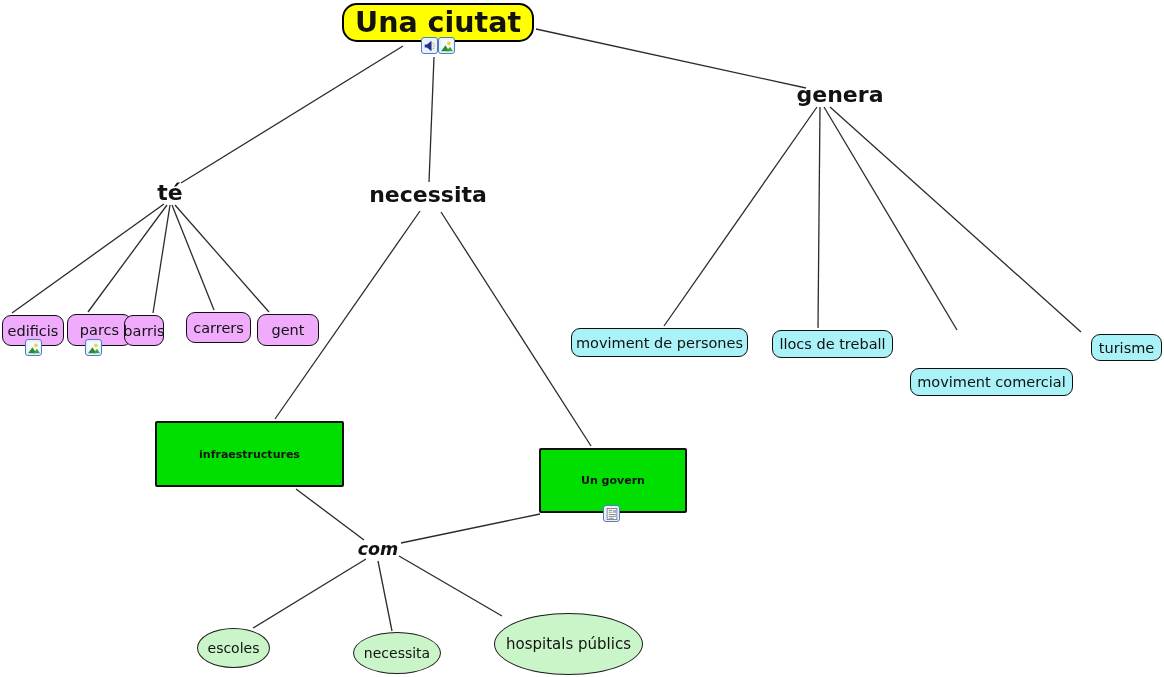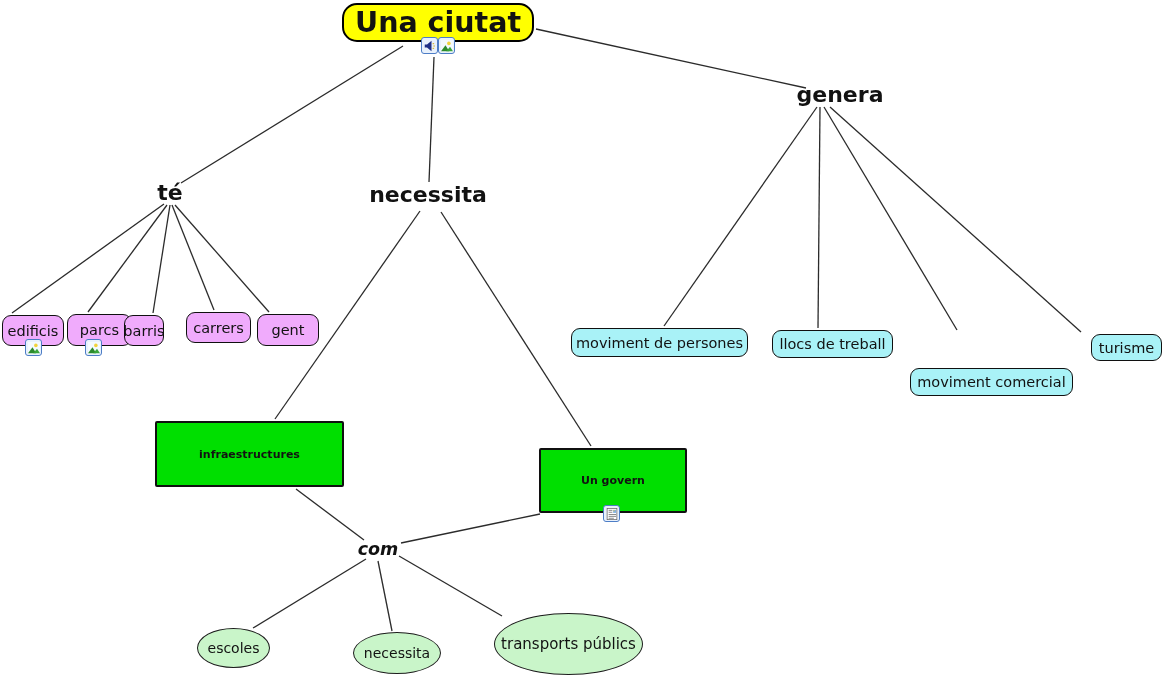--- a/index.html
+++ b/index.html
@@ -150,13 +150,13 @@
     <rect x="10" y="3" width="1.5" height="1.5" fill="#e8c33a"></rect>
     <rect x="3.5" y="5" width="5" height="1.3" fill="#8a8a8a"></rect>
     <rect x="3.5" y="8" width="10" height="1.3" fill="#8a8a8a"></rect>
     <rect x="3.5" y="10.5" width="10" height="1.3" fill="#8a8a8a"></rect>
     <rect x="3.5" y="13" width="7" height="1.3" fill="#8a8a8a"></rect>
   </svg>
 </span>
 
 <div id="n-escoles" class="node oval">escoles</div>
 <div id="n-hospitals" class="node oval">necessita</div>
-<div id="n-transports" class="node oval">transports públics</div>
+<div id="n-transports" class="node oval">hospitals públics</div>
 
 </body></html>

